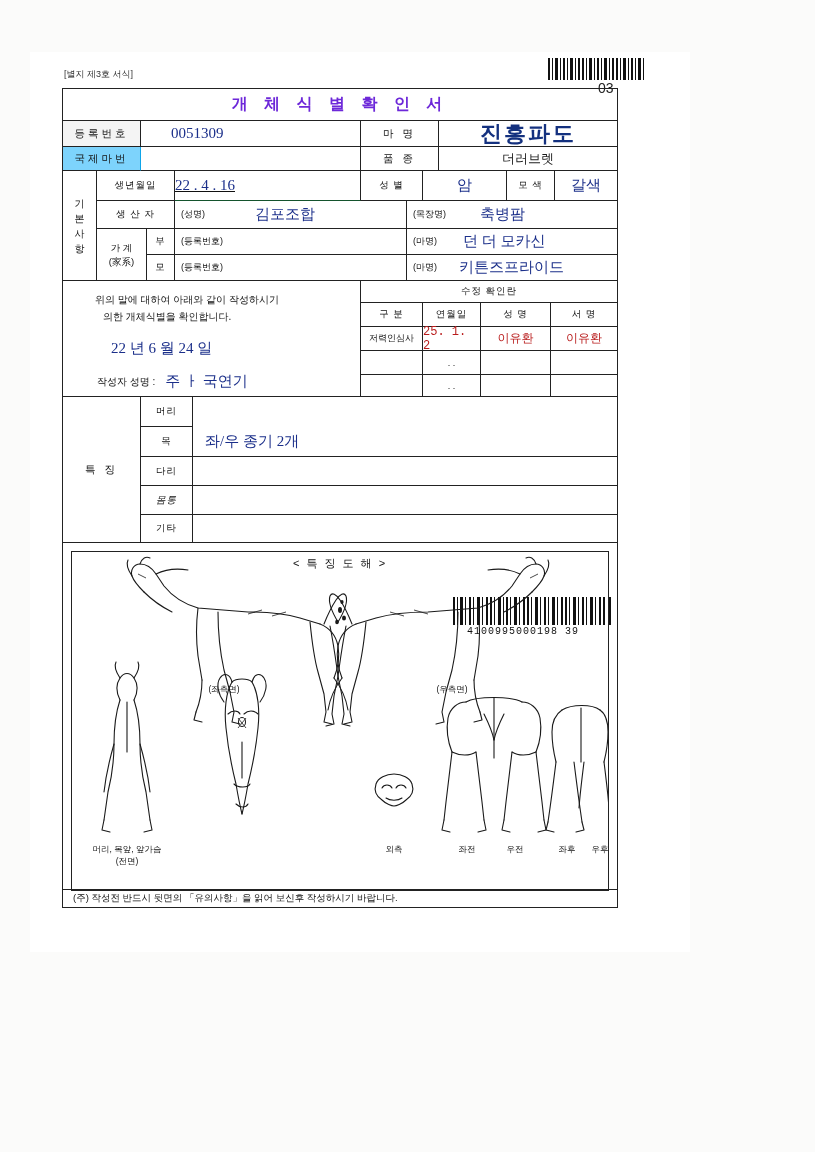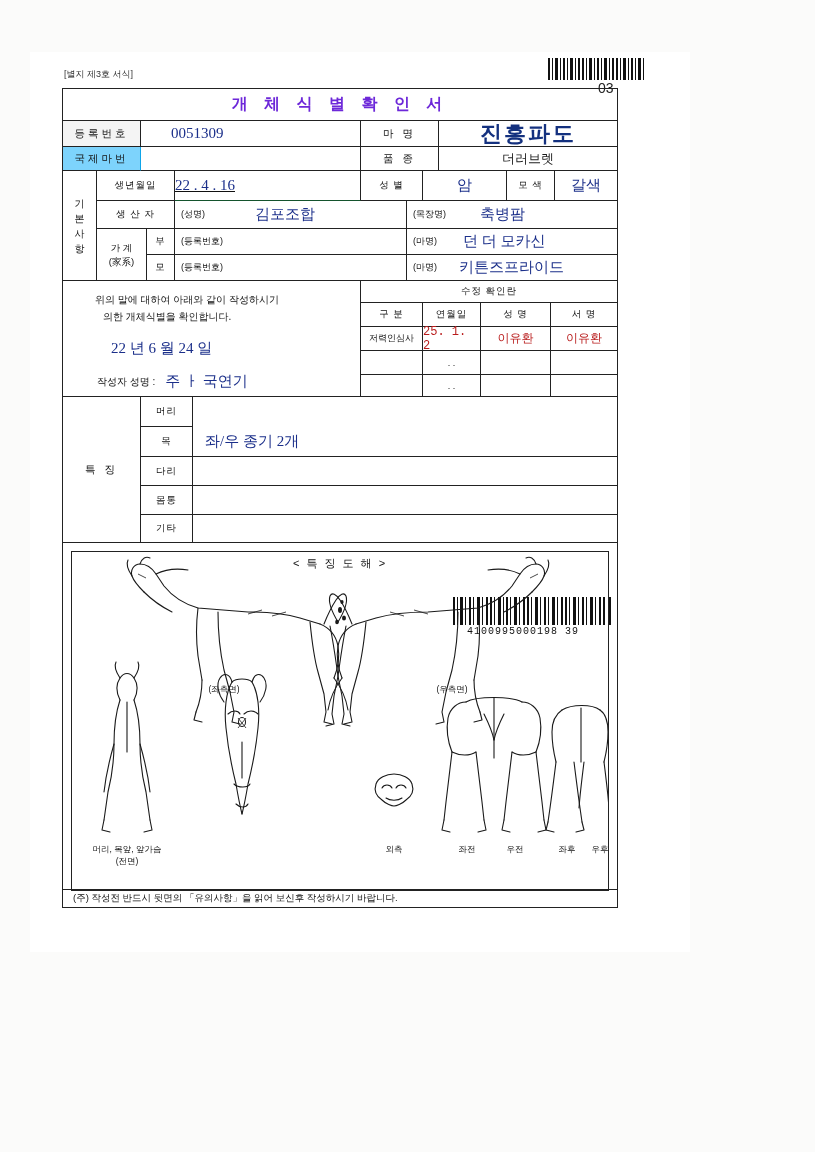--- a/index.html
+++ b/index.html
@@ -203,21 +203,21 @@
   <div class="cell lbl-sm" style="left:78px;top:308px;width:52px;height:30px;border-right:1px solid #222;border-bottom:1px solid #222;">머리</div>
 
   <div class="cell lbl-sm" style="left:78px;top:338px;width:52px;height:30px;border-right:1px solid #222;border-bottom:1px solid #222;">목</div>
   <div class="cell" style="left:130px;top:338px;width:424px;height:30px;border-bottom:1px solid #222;padding-left:12px;">
     <span class="hand">좌/우 종기 2개</span>
   </div>
 
   <div class="cell lbl-sm" style="left:78px;top:368px;width:52px;height:29px;border-right:1px solid #222;border-bottom:1px solid #222;">다리</div>
   <div class="cell" style="left:130px;top:368px;width:424px;height:29px;border-bottom:1px solid #222;"></div>
 
-  <div class="cell lbl-sm" style="left:78px;top:397px;width:52px;height:29px;border-right:1px solid #222;border-bottom:1px solid #222;">몸통</div>
+  <div class="cell lbl-sm" style="left:78px;top:397px;width:52px;height:29px;border-right:1px solid #222;border-bottom:1px solid #222;font-style:italic;">몸통</div>
   <div class="cell" style="left:130px;top:397px;width:424px;height:29px;border-bottom:1px solid #222;"></div>
 
   <div class="cell lbl-sm" style="left:78px;top:426px;width:52px;height:28px;border-right:1px solid #222;border-bottom:1.2px solid #222;">기타</div>
   <div class="cell" style="left:130px;top:426px;width:424px;height:28px;border-bottom:1.2px solid #222;"></div>
 
   <svg class="barcode-mid" viewBox="0 0 160 28">
     <g fill="#111">
       <rect x="0" y="0" width="2" height="28"></rect>
         <rect x="4" y="0" width="1" height="28"></rect>
       <rect x="7" y="0" width="3" height="28"></rect>

